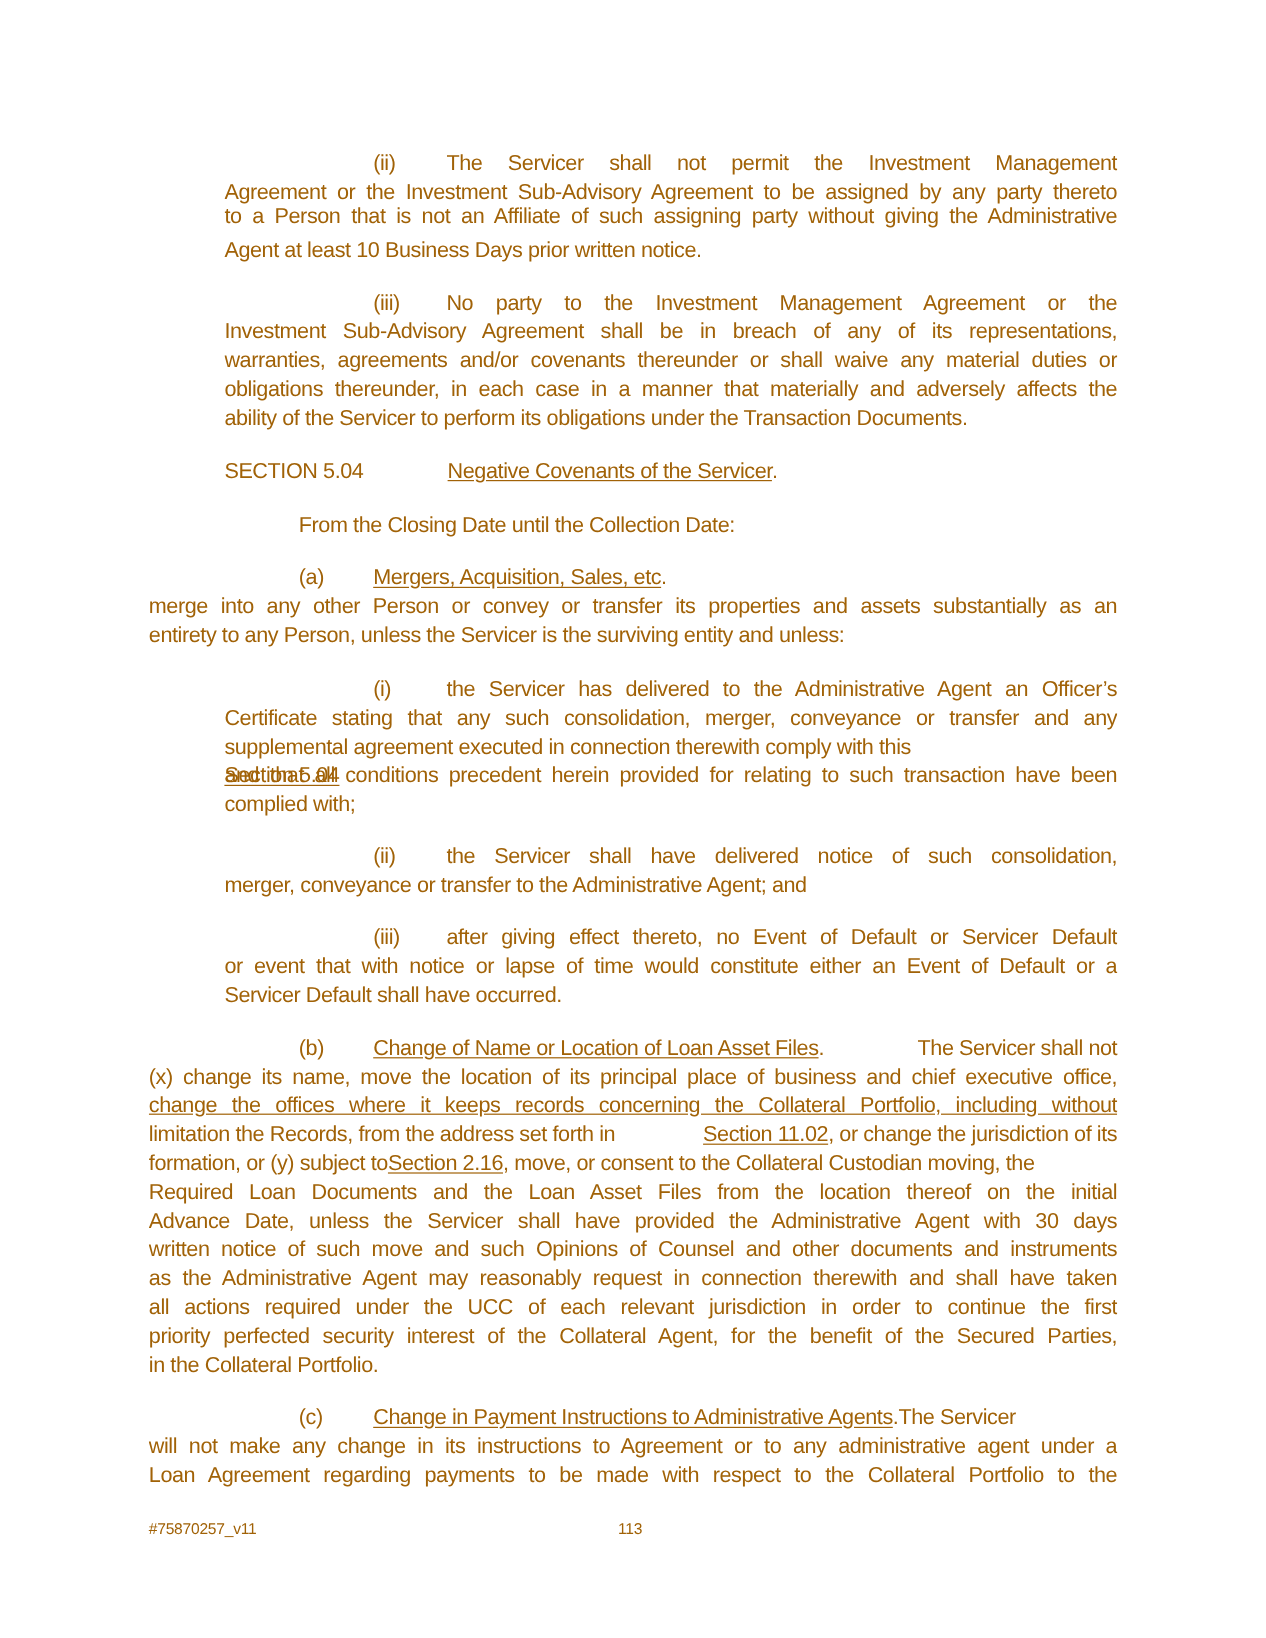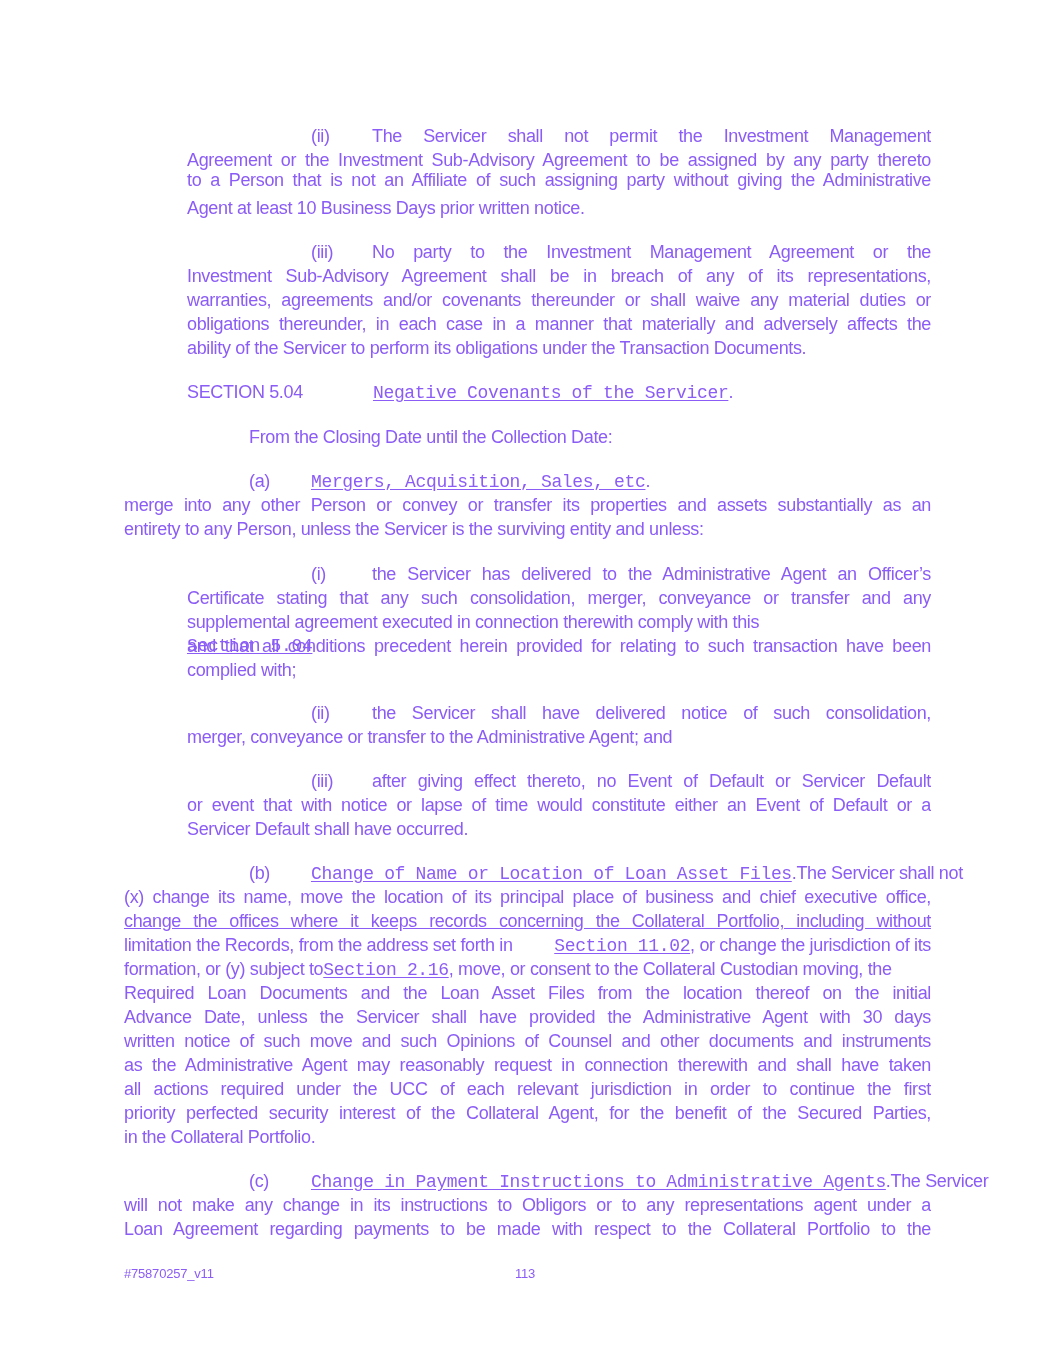--- a/index.html
+++ b/index.html
@@ -1,37 +1,37 @@
 <!DOCTYPE html>
 <html><head>
   <meta charset="utf-8">
   <style>
     html, body { margin: 0; padding: 0; background: #ffffff; }
     body { width: 1055px; height: 1365px; position: relative; overflow: hidden; }
     .page {
       position: absolute; left: 0; top: 0; width: 1055px; height: 1365px;
-      background: #ffffff; color: #8b5cf6;
+      background: #ffffff; color: #a16207;
       font-family: "Liberation Sans", sans-serif;
       font-size: 18px;
     }
     .line {
       position: absolute;
       height: 24px;
       line-height: 24px;
       white-space: nowrap;
       font-stretch: condensed;
       letter-spacing: -0.35px;
     }
     .just {
       text-align: justify;
       text-align-last: justify;
       white-space: normal;
       overflow: hidden;
     }
-    .u { text-decoration: underline; text-underline-offset: 2px; font-family: Liberation Mono, monospace; }
+    .u { text-decoration: underline; text-underline-offset: 2px; }
     .footer {
       position: absolute;
       font-size: 13px;
       line-height: 16px;
       letter-spacing: -0.2px;
     }
   </style>
 </head>
 <body>
 
@@ -119,20 +119,20 @@
     <div class="line just" style="left:124px; top:1101px; width:807px;">priority perfected security interest of the Collateral Agent, for the benefit of the Secured Parties,</div>
     <div class="line" style="left:124px; top:1125px;">in the Collateral Portfolio.</div>
   </div>
 
   <div>
     <div class="line" style="left:249px; top:1169px;">(c)</div>
     <div class="line" style="left:311px; top:1169px; width:620px; display:flex; ">
       <span><span class="u">Change in Payment Instructions to Administrative Agents</span><span>.</span></span>
       <span>The Servicer</span>
     </div>
-    <div class="line just" style="left:124px; top:1193px; width:807px;">will not make any change in its instructions to Obligors or to any representations agent under a</div>
+    <div class="line just" style="left:124px; top:1193px; width:807px;">will not make any change in its instructions to Agreement or to any administrative agent under a</div>
     <div class="line just" style="left:124px; top:1217px; width:807px;">Loan Agreement regarding payments to be made with respect to the Collateral Portfolio to the</div>
   </div>
 
   <div class="footer" style="left:124px; top:1266px;">#75870257_v11</div>
   <div class="footer" style="left:515px; top:1266px;">113</div>
 
 </div>
 
 </body></html>

